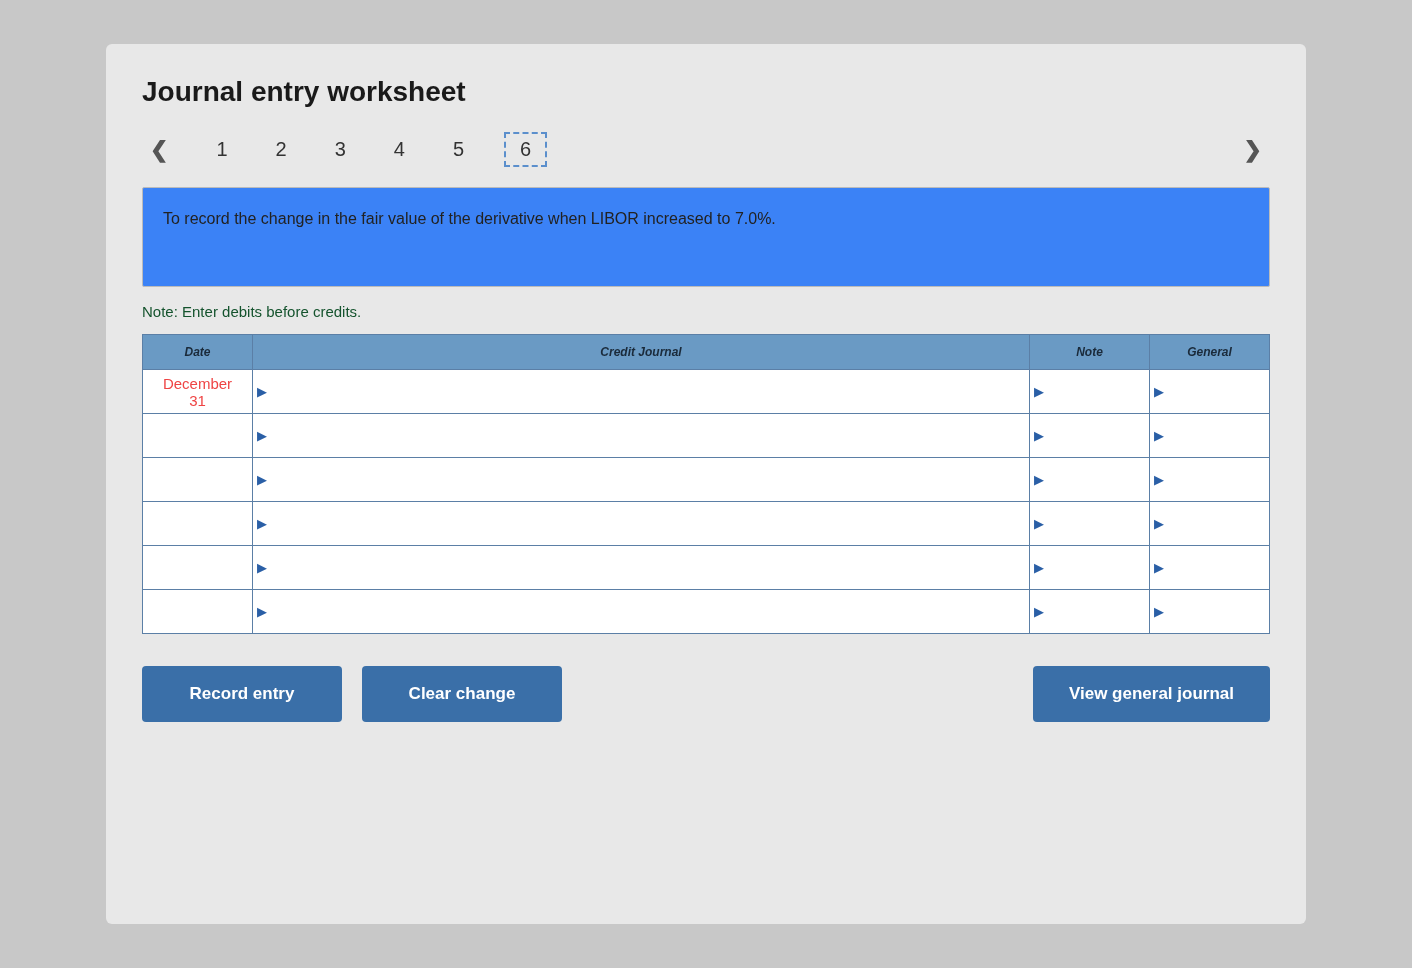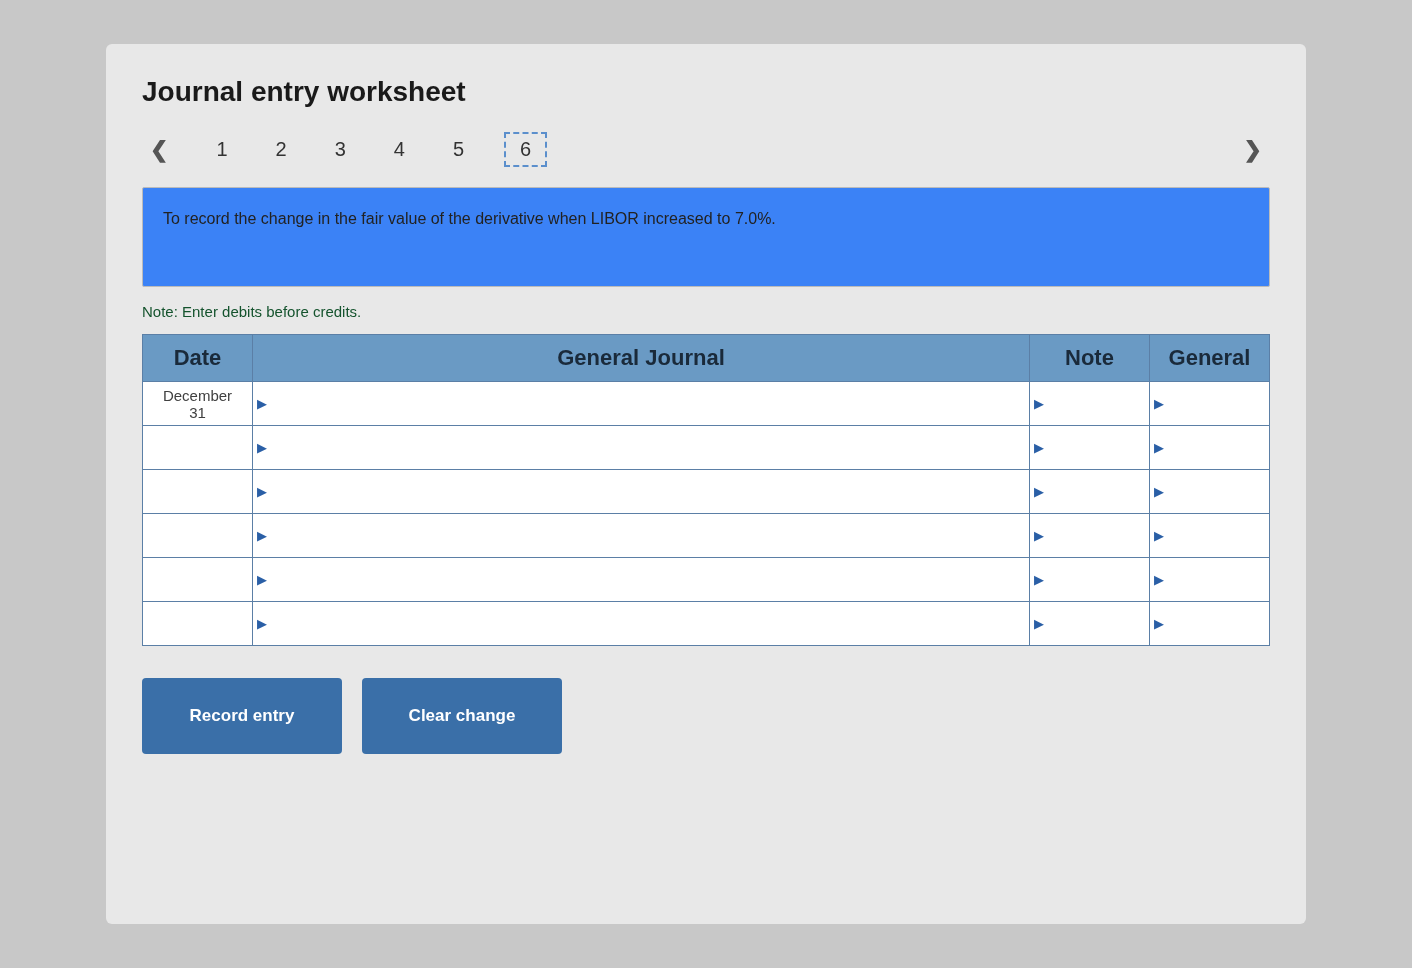--- a/index.html
+++ b/index.html
@@ -71,40 +71,41 @@
     .journal-table {
       width: 100%;
       border-collapse: collapse;
       border: 1px solid #5b7fa6;
       margin-bottom: 32px;
     }
     .journal-table th {
       background: #6a9ac4;
       color: #1a2a3a;
       font-weight: bold;
-      font-size: 22px;
+      font-size: 12px;
       padding: 10px 12px;
       border: 1px solid #5b7fa6;
       text-align: center;
+      font-style: italic;
     }
     .journal-table th.date-col { width: 110px; }
     .journal-table th.journal-col { }
     .journal-table th.debit-col { width: 120px; }
     .journal-table th.credit-col { width: 120px; }
     .journal-table td {
       background: #fff;
       border: 1px solid #5b7fa6;
       padding: 0;
       height: 44px;
       vertical-align: middle;
     }
     .journal-table td.date-cell {
       text-align: center;
       font-size: 15px;
-      color: #404040;
+      color: #ef4444;
       padding: 4px 12px;
       vertical-align: middle;
     }
     .cell-with-arrow {
       display: flex;
       align-items: center;
       height: 100%;
     }
     .cell-arrow {
       color: #2a5fa6;
@@ -127,21 +128,21 @@
       align-items: center;
       gap: 20px;
     }
     .btn {
       background: #3a6fa8;
       color: #fff;
       border: none;
       border-radius: 4px;
       font-size: 17px;
       font-weight: bold;
-      padding: 28px 36px;
+      padding: 18px 36px;
       cursor: pointer;
       user-select: none;
       min-width: 200px;
       text-align: center;
     }
     .btn-right {
       margin-left: auto;
     }
   </style>
 </head>
@@ -164,21 +165,21 @@
   <div class="description-box">
     <span>To record the change in the fair value of the derivative when LIBOR increased to 7.0%.</span>
   </div>
 
   <div class="note-text">Note: Enter debits before credits.</div>
 
   <table class="journal-table">
     <thead>
       <tr>
         <th class="date-col">Date</th>
-        <th class="journal-col">General Journal</th>
+        <th class="journal-col">Credit Journal</th>
         <th class="debit-col">Note</th>
         <th class="credit-col">General</th>
       </tr>
     </thead>
     <tbody id="table-body">
     <tr>
           <td class="date-cell" style="white-space: pre;">December
 31</td>
           <td>
             <div class="cell-with-arrow">
@@ -303,14 +304,15 @@
               <input class="cell-input" type="text" style="">
             </div>
           </td>
         </tr>
       </tbody>
   </table>
 
   <div class="buttons-row">
     <button class="btn">Record entry</button>
     <button class="btn">Clear change</button>
+    <button class="btn btn-right">View general journal</button>
   </div>
 </div>
 
 </body></html>

